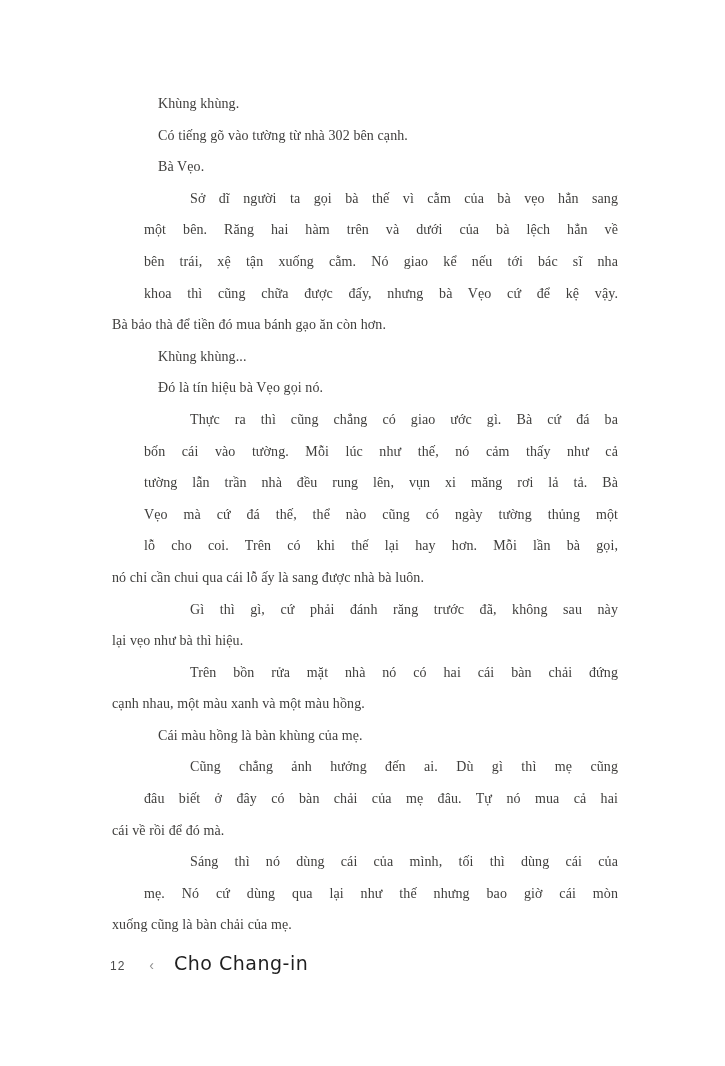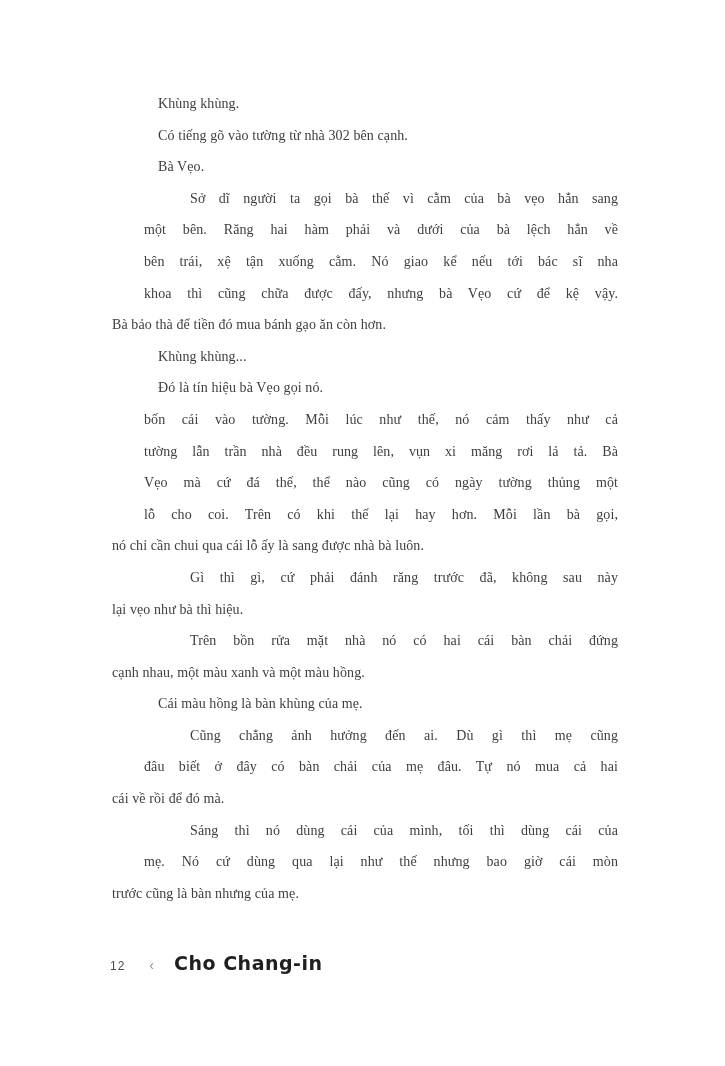--- a/index.html
+++ b/index.html
@@ -55,57 +55,58 @@
     letter-spacing: 1px;
   }
   .sep {
     font-family: "Liberation Sans", sans-serif;
     font-size: 14px;
     color: #8f8f8f;
     margin-left: 24px;
   }
   .author {
     font-family: "DejaVu Sans", sans-serif;
-    font-weight: bold;
+    font-weight: normal;
     font-size: 19px;
     color: #1f1f1f;
     margin-left: 20px;
     letter-spacing: 0.5px;
   }
 </style>
 </head>
 <body>
 
 <div class="page">
   <div class="text-block" id="text-block">
       <div class="line indent">Khùng khùng.</div>
       <div class="line indent">Có tiếng gõ vào tường từ nhà 302 bên cạnh.</div>
       <div class="line indent">Bà Vẹo.</div>
       <div class="line indent justify">Sở dĩ người ta gọi bà thế vì cằm của bà vẹo hẳn sang</div>
-      <div class="line justify">một bên. Răng hai hàm phải và dưới của bà lệch hẳn về</div>
+      <div class="line justify">một bên. Răng hai hàm trên và dưới của bà lệch hẳn về</div>
       <div class="line justify">bên trái, xệ tận xuống cằm. Nó giao kể nếu tới bác sĩ nha</div>
       <div class="line justify">khoa thì cũng chữa được đấy, nhưng bà Vẹo cứ để kệ vậy.</div>
       <div class="line">Bà bảo thà để tiền đó mua bánh gạo ăn còn hơn.</div>
       <div class="line indent">Khùng khùng...</div>
       <div class="line indent">Đó là tín hiệu bà Vẹo gọi nó.</div>
+      <div class="line indent justify">Thực ra thì cũng chẳng có giao ước gì. Bà cứ đá ba</div>
       <div class="line justify">bốn cái vào tường. Mỗi lúc như thế, nó cảm thấy như cả</div>
       <div class="line justify">tường lẫn trần nhà đều rung lên, vụn xi măng rơi lả tả. Bà</div>
       <div class="line justify">Vẹo mà cứ đá thế, thể nào cũng có ngày tường thủng một</div>
       <div class="line justify">lỗ cho coi. Trên có khi thế lại hay hơn. Mỗi lần bà gọi,</div>
       <div class="line">nó chỉ cần chui qua cái lỗ ấy là sang được nhà bà luôn.</div>
       <div class="line indent justify">Gì thì gì, cứ phải đánh răng trước đã, không sau này</div>
       <div class="line">lại vẹo như bà thì hiệu.</div>
       <div class="line indent justify">Trên bồn rửa mặt nhà nó có hai cái bàn chải đứng</div>
       <div class="line">cạnh nhau, một màu xanh và một màu hồng.</div>
       <div class="line indent">Cái màu hồng là bàn khùng của mẹ.</div>
       <div class="line indent justify">Cũng chẳng ảnh hưởng đến ai. Dù gì thì mẹ cũng</div>
       <div class="line justify">đâu biết ở đây có bàn chải của mẹ đâu. Tự nó mua cả hai</div>
       <div class="line">cái về rồi để đó mà.</div>
       <div class="line indent justify">Sáng thì nó dùng cái của mình, tối thì dùng cái của</div>
       <div class="line justify">mẹ. Nó cứ dùng qua lại như thế nhưng bao giờ cái mòn</div>
-      <div class="line">trước cũng là bàn nhưng của mẹ.</div>
+      <div class="line">xuống cũng là bàn chải của mẹ.</div>
     </div>
   <div class="footer">
     <span class="pagenum">12</span>
     <span class="sep">‹</span>
     <span class="author">Cho Chang-in</span>
   </div>
 </div>
 
 </body></html>

